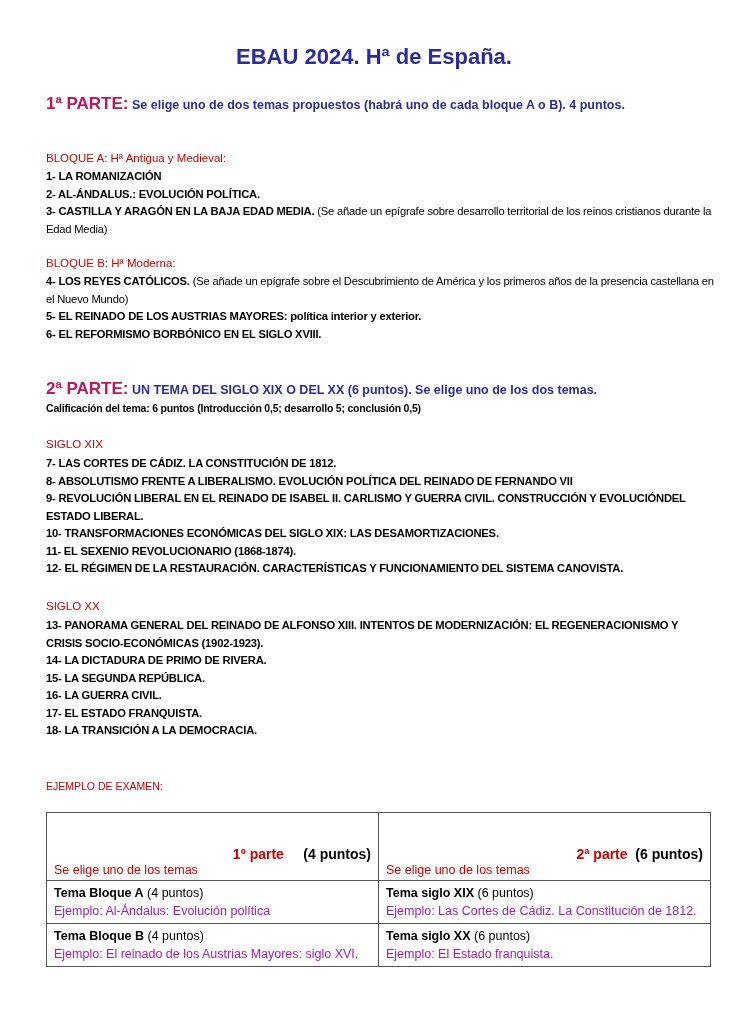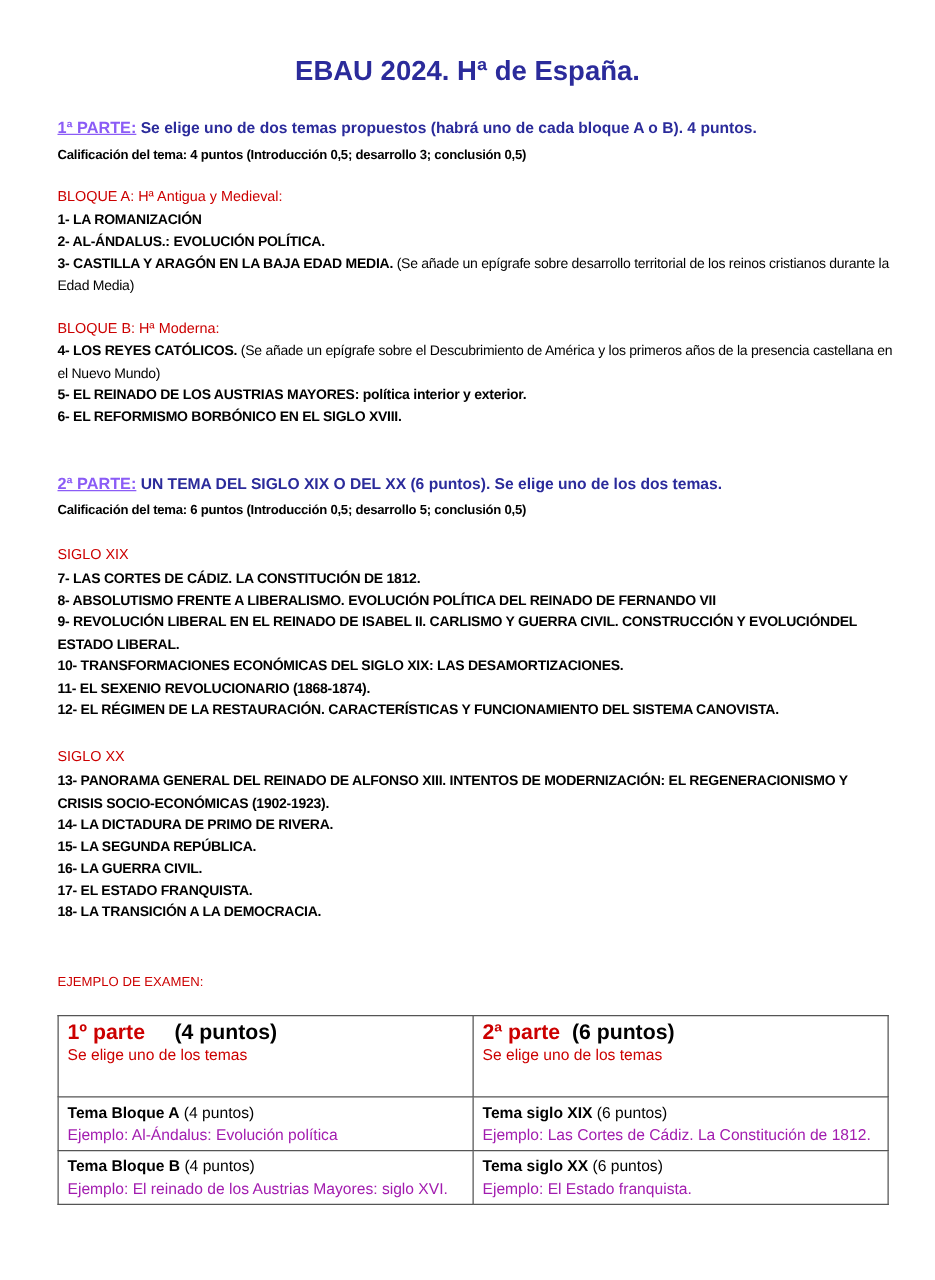--- a/index.html
+++ b/index.html
@@ -3,49 +3,48 @@
 <meta charset="utf-8">
 <style>
   html, body { margin: 0; padding: 0; background: #ffffff; }
   body { width: 748px; height: 1024px; position: relative; overflow: hidden;
          font-family: "Liberation Sans", sans-serif; color: #000; }
   .page { position: absolute; left: 0; top: 0; width: 748px; height: 760px; }
   .title { position: absolute; left: 0; width: 748px; top: 44px; text-align: center;
            font-size: 22px; font-weight: bold; color: #2b2b9b; }
   .abs { position: absolute; left: 46px; white-space: nowrap; }
   .part-head { font-weight: bold; color: #2b2b9b; font-size: 12.5px; }
-  .part-head .big { font-size: 13px; text-decoration: underline; color: #8b5cf6; }
+  .part-head .big { font-size: 17px; color: #be185d; }
   .calif { font-size: 10.5px; font-weight: bold; color: #000; letter-spacing: -0.2px; }
   .red-head { font-size: 11.5px; font-weight: normal; color: #cc0000; }
   .item { font-size: 11.2px; font-weight: bold; color: #000; line-height: 17.5px; letter-spacing: -0.2px; }
   .item .note { font-weight: normal; }
   .wrap { white-space: normal; width: 670px; }
   table.exam { position: absolute; left: 46px; top: 812px; width: 665px;
                border-collapse: collapse; font-size: 12.5px; }
   table.exam td { border: 1px solid #555; vertical-align: top; padding: 3px 7px; width: 50%; }
-  .th-main { text-align: left; font-size: 17px; }
+  .th-main { text-align: right; font-size: 14px; margin-top: 30px; }
   .th-main .red { color: #cc0000; }
   .th-main .blk { color: #000; }
   .th-sub { color: #cc0000; font-size: 12.5px; margin-top: 1px; }
   .head-cell { height: 58px; }
   .tema { font-size: 12.5px; line-height: 18px; }
   .tema b { color: #000000; }
   .ej { color: #a21caf; font-size: 12.5px; line-height: 18px; }
 </style>
 </head>
 <body>
 
 <div class="page">
 
   <div class="title">EBAU 2024. Hª de España.</div>
 
   <div class="abs part-head" style="top:94px;">
     <span class="big">1ª PARTE:</span><span> Se elige uno de dos temas propuestos (habrá uno de cada bloque A o B).  4 puntos.</span>
   </div>
-  <div class="abs calif" style="top:118px;">Calificación del tema: 4 puntos (Introducción 0,5; desarrollo 3; conclusión 0,5)</div>
 
   <div class="abs red-head" style="top:152px;">BLOQUE A: Hª Antigua y Medieval:</div>
   <div class="abs item wrap" style="top:168px;">
     <div><span>1- LA ROMANIZACIÓN</span></div>
     <div><span>2- AL-ÁNDALUS.: EVOLUCIÓN POLÍTICA.</span></div>
     <div><span>3- CASTILLA Y ARAGÓN EN LA BAJA EDAD MEDIA.</span><span class="note"> (Se añade un epígrafe sobre desarrollo territorial de los reinos cristianos durante la Edad Media)</span></div>
   </div>
 
   <div class="abs red-head" style="top:257px;">BLOQUE B: Hª Moderna:</div>
   <div class="abs item wrap" style="top:273px;">

